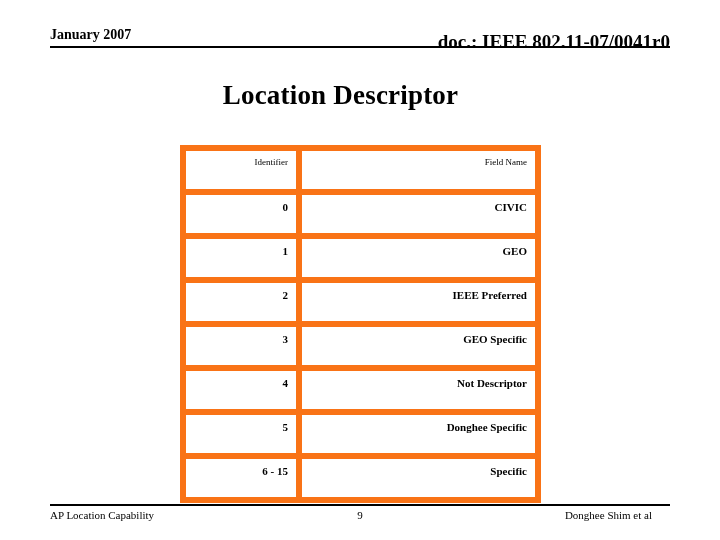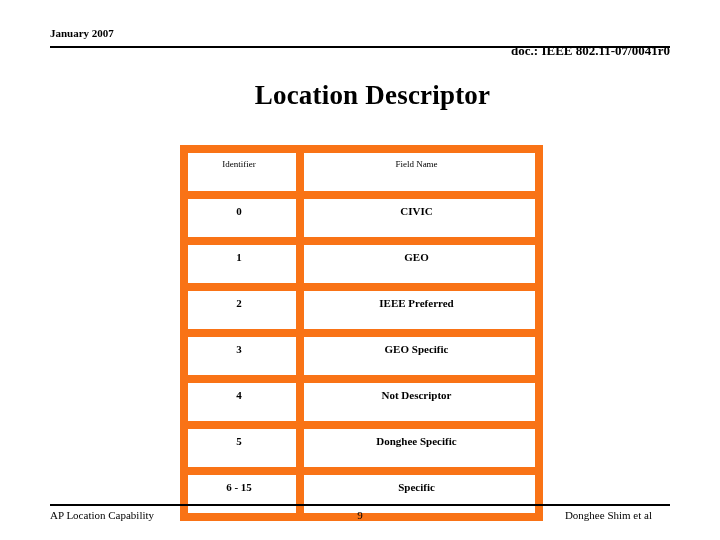--- a/index.html
+++ b/index.html
@@ -21,30 +21,30 @@
     position: absolute;
     left: 50px;
     top: 27px;
     width: 620px;
     height: 22px;
   }
   .slide-header .hdr-left {
     position: absolute;
     left: 0;
     top: 0;
-    font-size: 11px;
+    font-size: 14px;
     font-weight: bold;
     white-space: nowrap;
     text-align: right;
   }
   .slide-header .hdr-right {
     position: absolute;
     right: 0;
-    top: 16px;
-    font-size: 13px;
+    top: 4px;
+    font-size: 19px;
     font-weight: bold;
     white-space: nowrap;
   }
   .header-rule {
     position: absolute;
     left: 50px;
     top: 46px;
     width: 620px;
     height: 0;
     border-top: 2px solid #000000;
@@ -53,38 +53,37 @@
   
   .slide-title {
     position: absolute;
     left: 0;
     top: 80px;
     width: 681px;
     text-align: center;
     font-size: 27px;
     font-weight: bold;
     letter-spacing: 0.2px;
-    padding-left: 32px;
   }
 
   
   .descriptor-table {
     position: absolute;
     left: 180px;
     top: 145px;
     width: 355px;
     border-collapse: collapse;
     table-layout: fixed;
   }
   .descriptor-table td {
-    border: 8px solid #f97316;
+    border: 6px solid #f97316;
     height: 32px;
     vertical-align: top;
     padding: 6px 8px 0 2px;
-    text-align: center;
+    text-align: right;
   }
   .descriptor-table col.c-id   { width: 116px; }
   .descriptor-table col.c-name { width: 239px; }
 
   .descriptor-table tr.head-row td {
     font-size: 9px;
     font-weight: normal;
   }
   .descriptor-table tr.data-row td {
     font-size: 11px;

